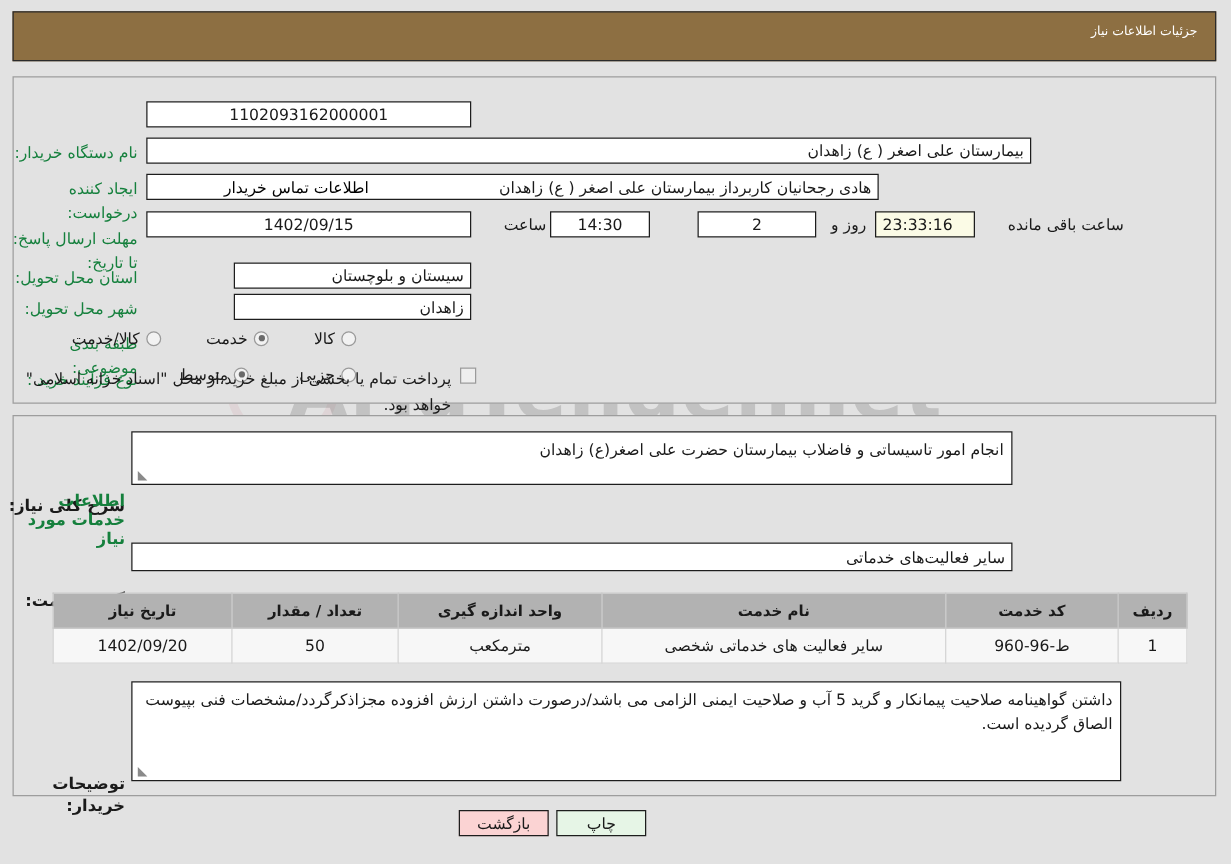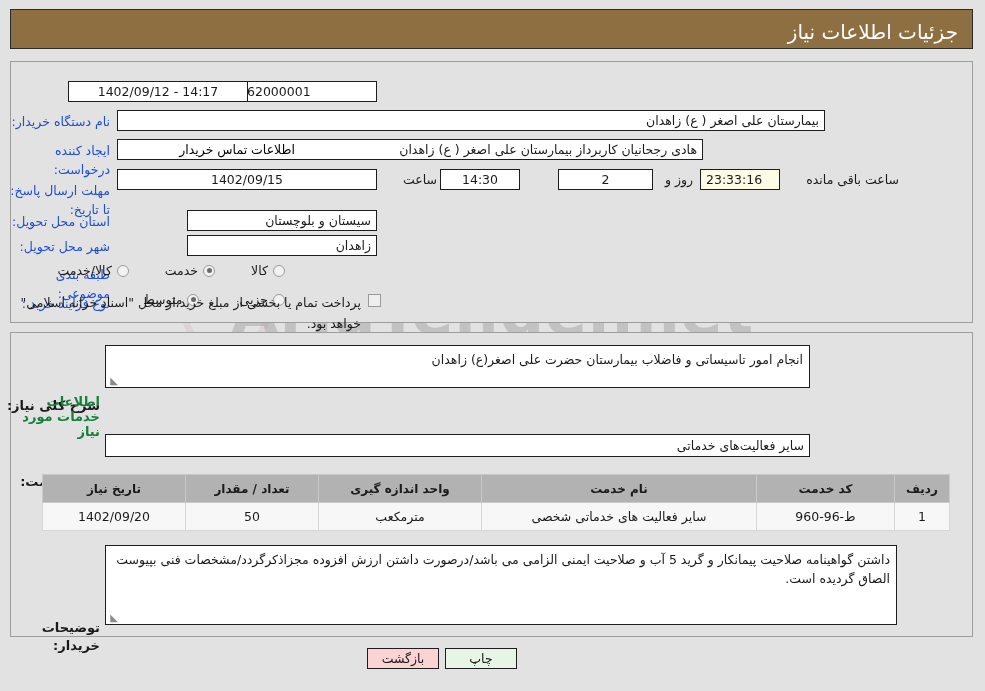--- a/index.html
+++ b/index.html
@@ -67,21 +67,21 @@
     background: #8d6f42;
     border: 1px solid #2b2b2b;
     box-sizing: border-box;
     z-index: 10;
   }
   .header-title {
     position: absolute;
     right: 14px;
     top: 10px;
     color: #ffffff;
-    font-size: 20px;
+    font-size: 10px;
     font-weight: normal;
   }
 
   
   .panel {
     position: absolute;
     background: #e2e2e2;
     border: 1px solid #9d9d9d;
     box-sizing: border-box;
     z-index: 10;
@@ -92,21 +92,21 @@
   
   .row {
     position: absolute;
     display: flex;
     flex-direction: row;
     align-items: flex-start;
     height: 22px;
   }
   .lbl {
     font-size: 12.5px;
-    color: #1d4ed8;
+    color: #15803d;
     line-height: 17px;
     text-align: left;
     white-space: normal;
   }
   .fld {
     background: #ffffff;
     border: 1px solid #1d1d1d;
     box-sizing: border-box;
     height: 21px;
     font-size: 12.5px;
@@ -267,21 +267,20 @@
   <div class="panel panel-top"></div>
 
   <div class="row" style="right:875px; top:82px;">
     <span class="lbl">شماره نیاز:</span>
   </div>
   <div class="fld center" style="position:absolute; right:608px; top:81px; width:260px; z-index:11;">1102093162000001</div>
 
   <div class="row" style="right:692px; top:82px; position:absolute;">
     <span class="lbl">تاریخ و ساعت اعلان عمومی:</span>
   </div>
-  <div class="fld center" style="position:absolute; right:737px; top:81px; width:180px; z-index:11;">14:17 - 1402/09/12</div>
 
   <div style="position:absolute; right:875px; top:111px; z-index:11;">
     <span class="lbl">نام دستگاه خریدار:</span>
   </div>
   <div class="fld" style="position:absolute; right:160px; top:110px; width:708px; z-index:11;">بیمارستان علی اصغر ( ع) زاهدان</div>
 
   <div style="position:absolute; right:875px; top:140px; z-index:11;">
     <span class="lbl">ایجاد کننده درخواست:</span>
   </div>
   <div class="fld" style="position:absolute; right:282px; top:139px; width:586px; z-index:11;">هادی رجحانیان کاربرداز بیمارستان علی اصغر ( ع) زاهدان</div>

